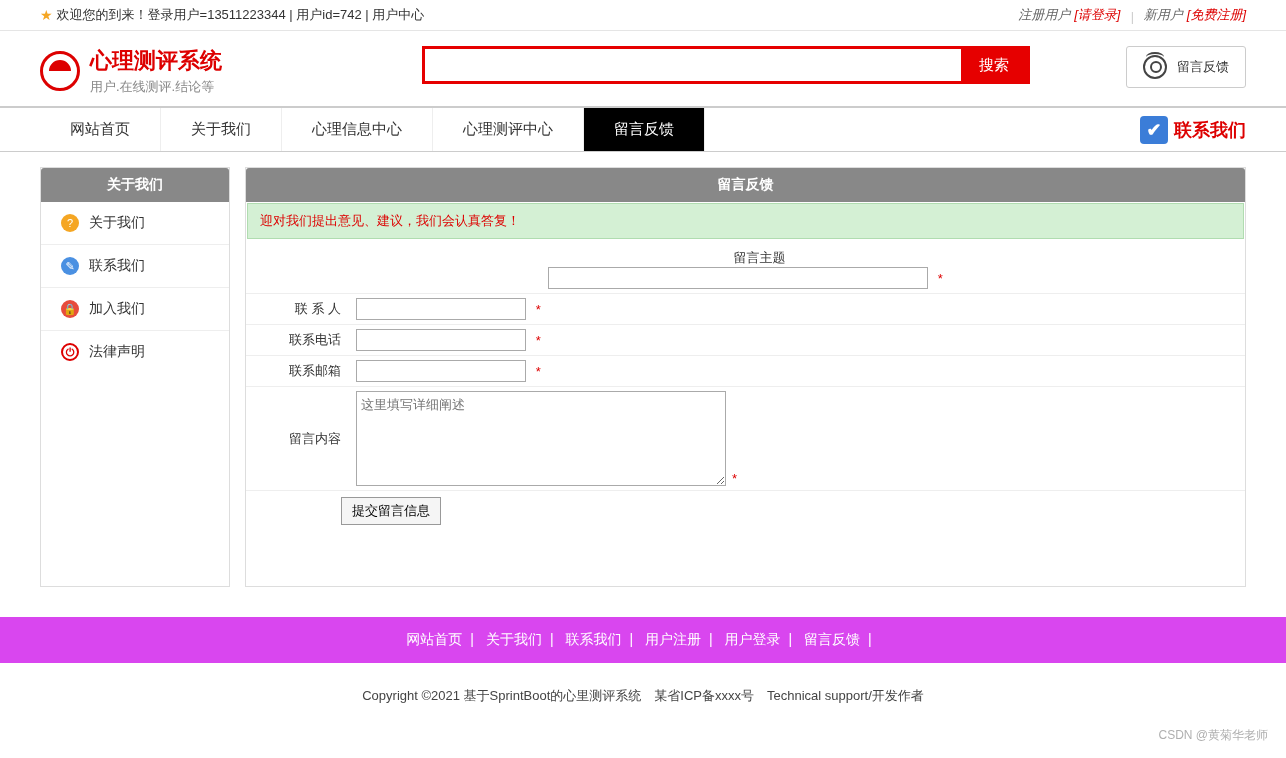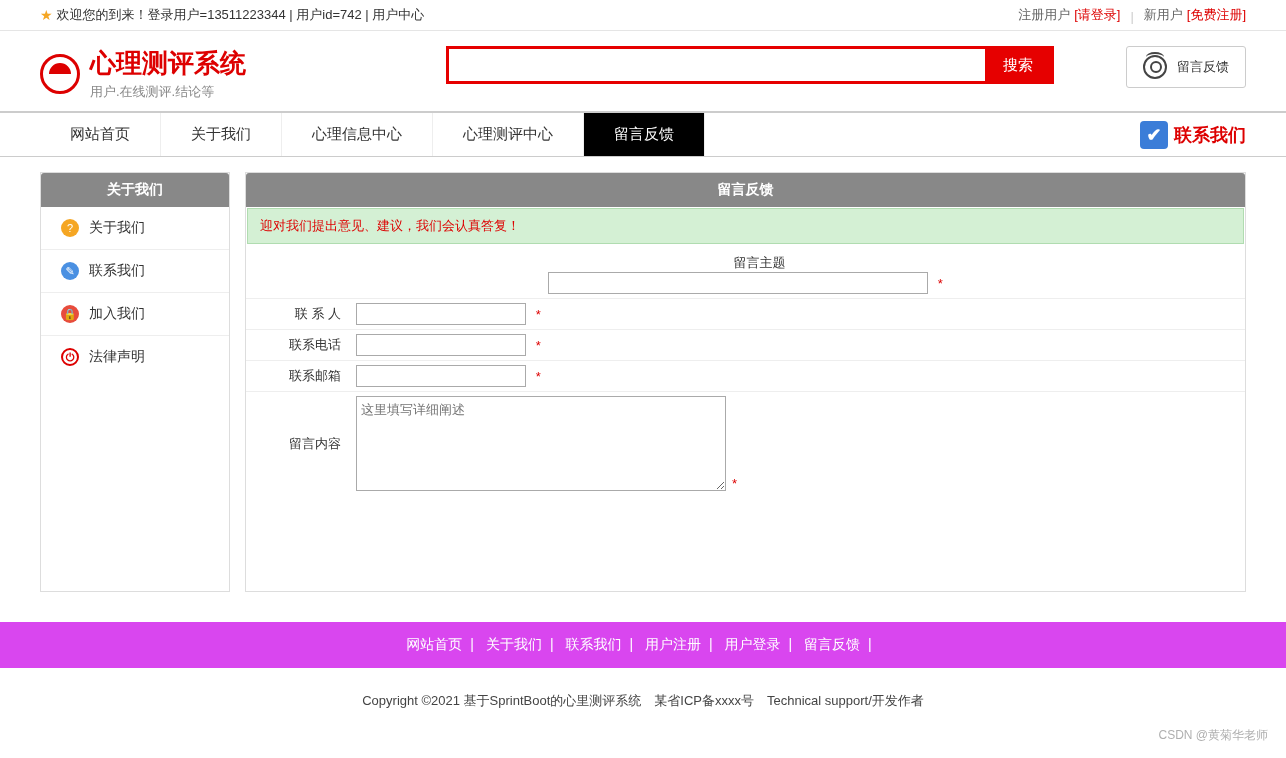--- a/index.html
+++ b/index.html
@@ -1,29 +1,29 @@
 <!DOCTYPE html>
 <html><head>
 <meta charset="utf-8">
 <style>
 * { margin: 0; padding: 0; box-sizing: border-box; }
 body { font-family: "Microsoft YaHei", Arial, sans-serif; font-size: 13px; color: #333; background: #fff; }
 .top-bar { border-bottom: 1px solid #e5e5e5; display: flex; justify-content: space-between; padding: 6px 40px; }
 .top-left { display: flex; align-items: center; gap: 4px; }
 .star-icon { color: #f5a623; font-size: 14px; }
-.top-right { display: flex; align-items: flex-end; gap: 4px; }
+.top-right { display: flex; align-items: flex-end; gap: 4px; font-style: italic; }
 .red-link { color: #d00; }
 .gray-link { color: #666; }
 .divider { color: #ccc; margin: 0 6px; }
 .header-area { display: flex; align-items: flex-start; padding: 15px 40px 10px; }
 .logo-block { display: flex; align-items: center; gap: 10px; margin-right: 200px; }
 .logo-circle { width: 40px; height: 40px; border: 3px solid #d00; border-radius: 50%; position: relative; display:flex; align-items:center; justify-content:center; }
 .logo-circle::after { content:''; width: 22px; height: 22px; background: linear-gradient(135deg,#d00 0%,#d00 50%,transparent 50%); border-radius: 50%; transform: rotate(45deg);}
 .logo-text { display:flex; flex-direction:column; }
-.logo-title { color: #d00; font-size: 26px; font-weight: bold; }
+.logo-title { color: #d00; font-size: 22px; font-weight: bold; }
 .logo-sub { color: #888; font-size: 13px; margin-top: 2px; }
 .search-block { flex: 0 0 auto; }
 .search-row { display: flex; border: 3px solid #e60000; width: 608px; }
 .search-input { flex: 1; border: none; padding: 8px; font-size: 14px; outline: none; }
 .search-btn { background: #e60000; color: #fff; border: none; padding: 0 18px; font-size: 15px; cursor: pointer; }
 .keywords { margin-top: 8px; color: #777; font-size: 13px; }
 .keywords span { margin-right: 18px; cursor: pointer; }
 .feedback-pill { margin-left: auto; border: 1px solid #ccc; border-radius: 3px; padding: 8px 16px; display: flex; align-items: center; gap: 10px; cursor:pointer; }
 .service-icon { width:24px; height:24px; border:2px solid #444; border-radius:50%; position:relative; }
 .service-icon::before { content:''; position:absolute; width:8px; height:8px; border:2px solid #444; border-radius:50%; top:4px; left:5px; }
@@ -167,20 +167,23 @@
           <span class="req">*</span>
         </div>
       </div>
       <div class="form-row" style="align-items:center;">
         <div class="form-label">留言内容</div>
         <div class="form-control" style="display:flex;align-items:flex-end;">
           <textarea class="textarea" placeholder="这里填写详细阐述" style=""></textarea>
           <span class="req">*</span>
         </div>
       </div>
+      <div class="submit-row">
+        <button class="submit-btn">提交留言信息</button>
+      </div>
     </div>
   </div>
 </div>
 
 <div class="footer-nav">
   <a>网站首页</a><span class="fdiv">|</span>
   <a>关于我们</a><span class="fdiv">|</span>
   <a>联系我们</a><span class="fdiv">|</span>
   <a>用户注册</a><span class="fdiv">|</span>
   <a>用户登录</a><span class="fdiv">|</span>

